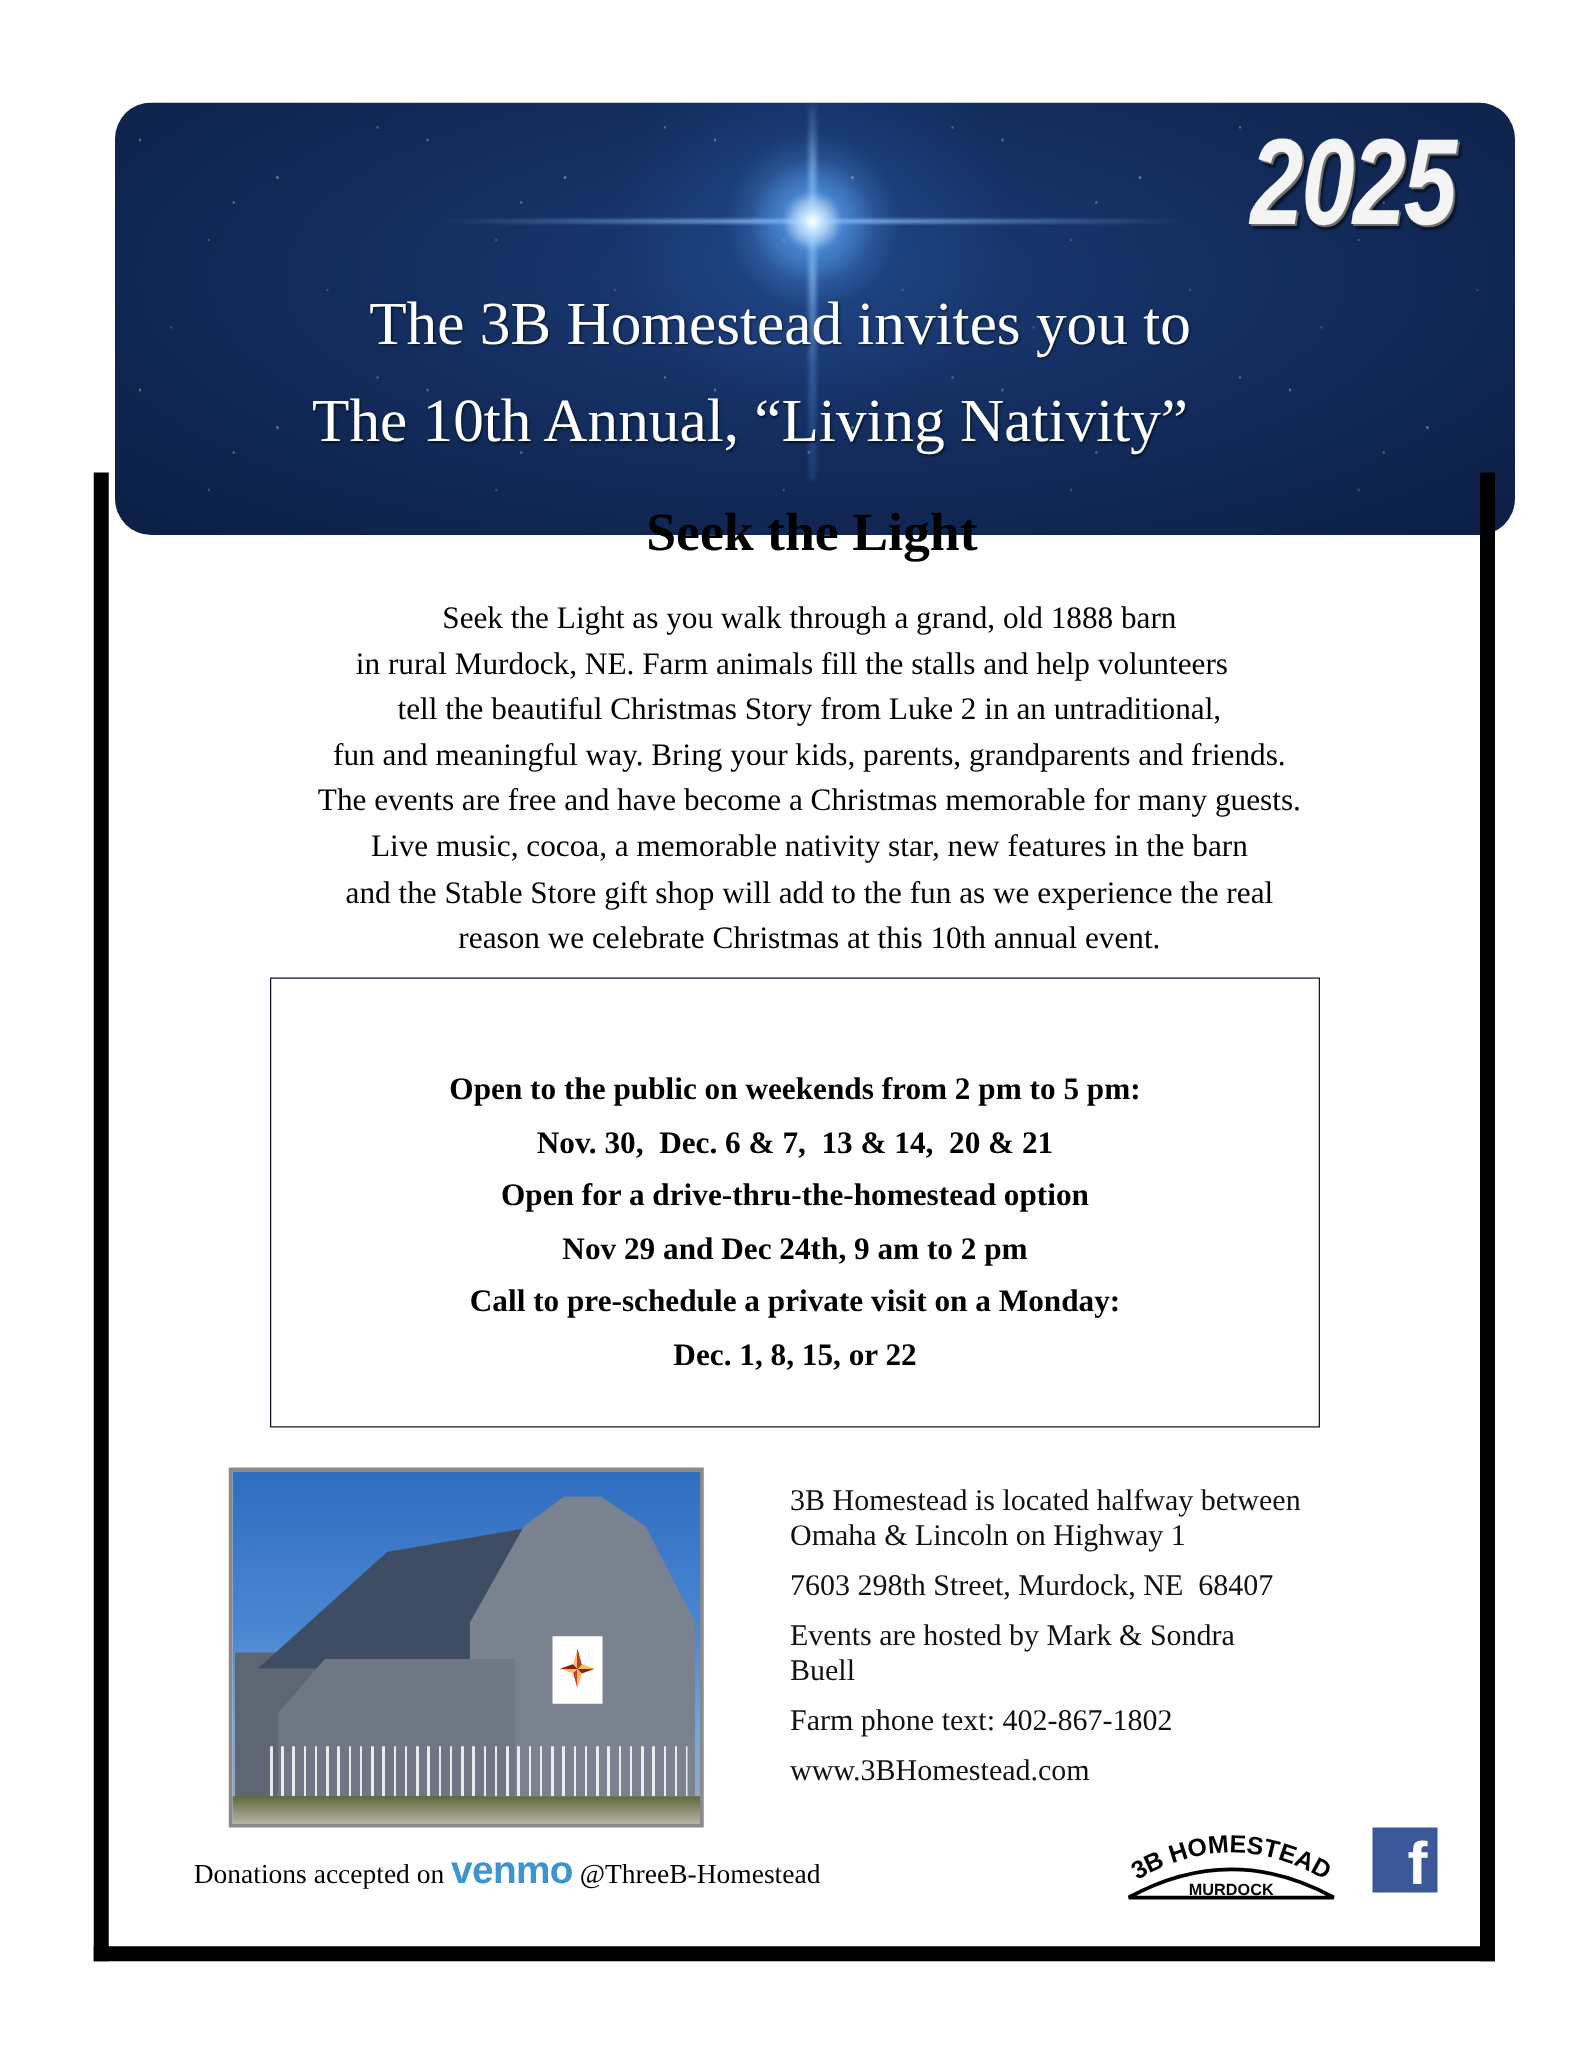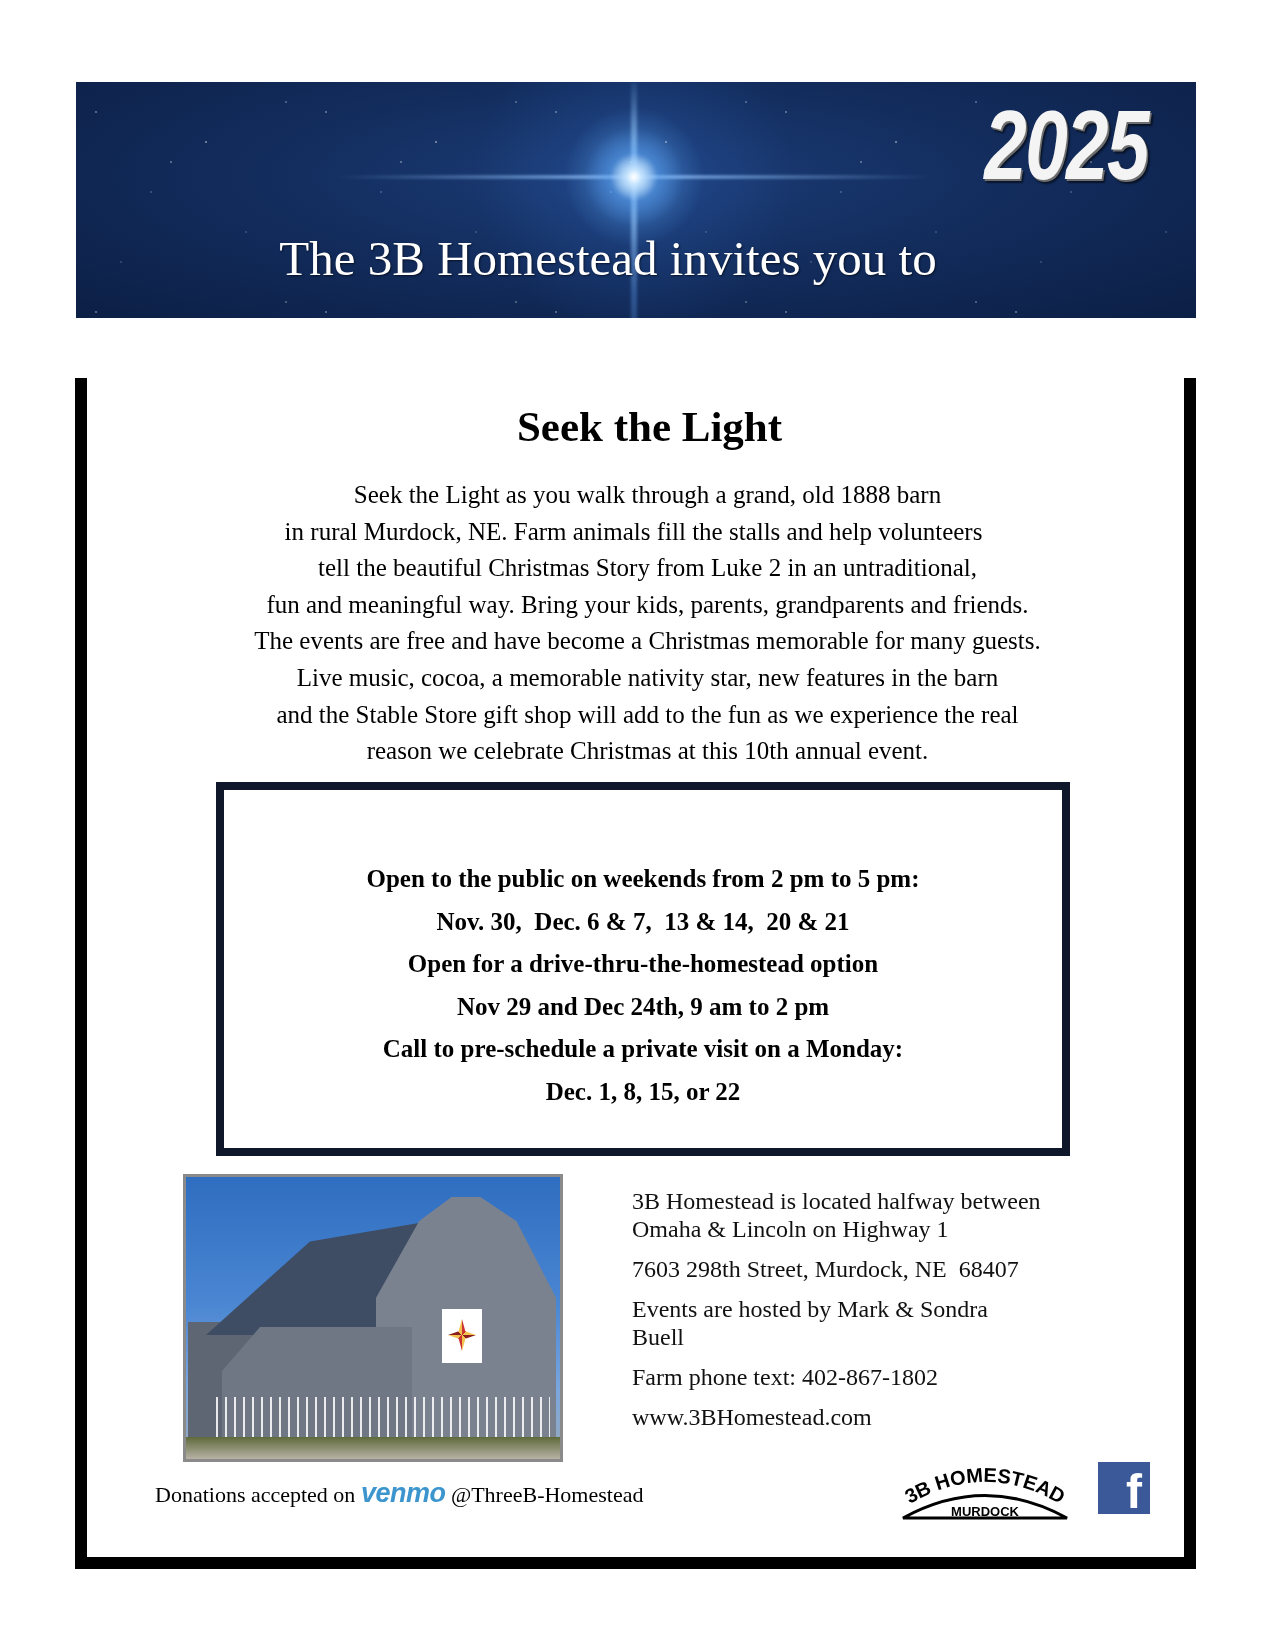--- a/index.html
+++ b/index.html
@@ -3,25 +3,26 @@
 <meta charset="utf-8">
 <style>
   html, body { margin: 0; padding: 0; }
   body {
     width: 1275px; height: 1650px; position: relative; overflow: hidden;
     background: #ffffff;
     font-family: "Liberation Serif", "DejaVu Serif", serif;
     color: #000;
   }
   .banner {
-    position: absolute; left: 76px; top: 82px; width: 1120px; height: 236px;
+    position: absolute; left: 92px; top: 82px; width: 1120px; height: 346px;
     background:
       radial-gradient(circle at 558px 95px, rgba(255,255,255,1) 0px, rgba(190,225,255,0.95) 6px, rgba(80,150,230,0.6) 22px, rgba(40,90,170,0.25) 70px, rgba(20,50,110,0) 160px),
       radial-gradient(ellipse at 50% 40%, #1c3d78 0%, #132d5e 45%, #0c1f45 100%);
     overflow: hidden;
+    border-radius: 29px;
   }
   .stars {
     position: absolute; inset: 0;
     background-image:
       radial-gradient(1.2px 1.2px at 20px 30px, rgba(255,255,255,0.7), transparent),
       radial-gradient(1px 1px at 75px 110px, rgba(255,255,255,0.6), transparent),
       radial-gradient(1.4px 1.4px at 130px 60px, rgba(255,255,255,0.75), transparent),
       radial-gradient(1px 1px at 170px 150px, rgba(255,255,255,0.5), transparent),
       radial-gradient(1.2px 1.2px at 210px 20px, rgba(255,255,255,0.6), transparent),
       radial-gradient(1px 1px at 45px 180px, rgba(255,255,255,0.5), transparent),
@@ -66,21 +67,21 @@
     position: absolute; left: 0; width: 1275px; top: 405px; text-align: center;
     font-weight: bold; font-size: 43px; line-height: 1; padding-left: 12px;
   }
   .para {
     position: absolute; left: 0; width: 1275px; top: 477px; text-align: center;
     font-size: 25px; line-height: 36.6px; padding-left: 0;
   }
   .para div { white-space: nowrap; margin-left: 20px; }
   .schedule {
     position: absolute; left: 216px; top: 782px; width: 838px; height: 358px;
-    border: 8px solid #0f172a; box-sizing: content-box;
+    border: 1px solid #0f172a; box-sizing: content-box;
   }
   .schedule-lines {
     position: absolute; left: 0; right: 0; top: 68px; text-align: center;
     font-weight: bold; font-size: 25px; line-height: 42.6px;
   }
   .photo {
     position: absolute; left: 183px; top: 1174px; width: 374px; height: 282px;
     border: 3px solid #8a8a8a; overflow: hidden;
     background: linear-gradient(180deg, #2f6dc0 0%, #4a86d2 45%, #7aa6de 75%, #9ab 100%);
   }
@@ -114,22 +115,22 @@
   }
   .info {
     position: absolute; left: 632px; top: 1187px; width: 470px;
     font-size: 24px; line-height: 28px; color: #111;
   }
   .info p { margin: 0 0 12px 0; }
   .donate {
     position: absolute; left: 155px; top: 1480px; font-size: 22px; line-height: 1; white-space: nowrap;
   }
   .venmo {
-    font-family: "Liberation Sans", "DejaVu Sans", sans-serif; font-weight: bold; font-style: italic;
-    color: #3d95ce; font-size: 27px; letter-spacing: -0.5px;
+    font-family: "Liberation Sans", "DejaVu Sans", sans-serif; font-weight: bold; 
+    color: #3d95ce; font-size: 31px; letter-spacing: -0.5px;
   }
   .logo { position: absolute; left: 895px; top: 1463px; width: 180px; height: 62px; }
   .fb {
     position: absolute; left: 1098px; top: 1462px; width: 52px; height: 52px; background: #3b5998;
     color: #fff; font-family: "Liberation Sans", "DejaVu Sans", sans-serif; font-weight: bold;
     font-size: 48px; line-height: 60px; text-align: right; padding-right: 8px; box-sizing: border-box; overflow: hidden;
   }
 </style>
 </head>
 <body>

